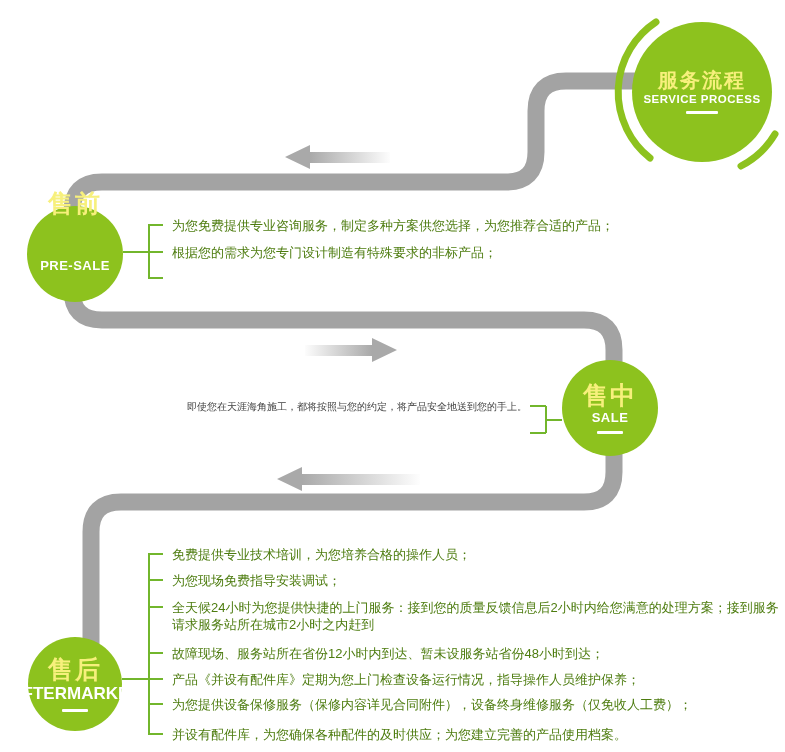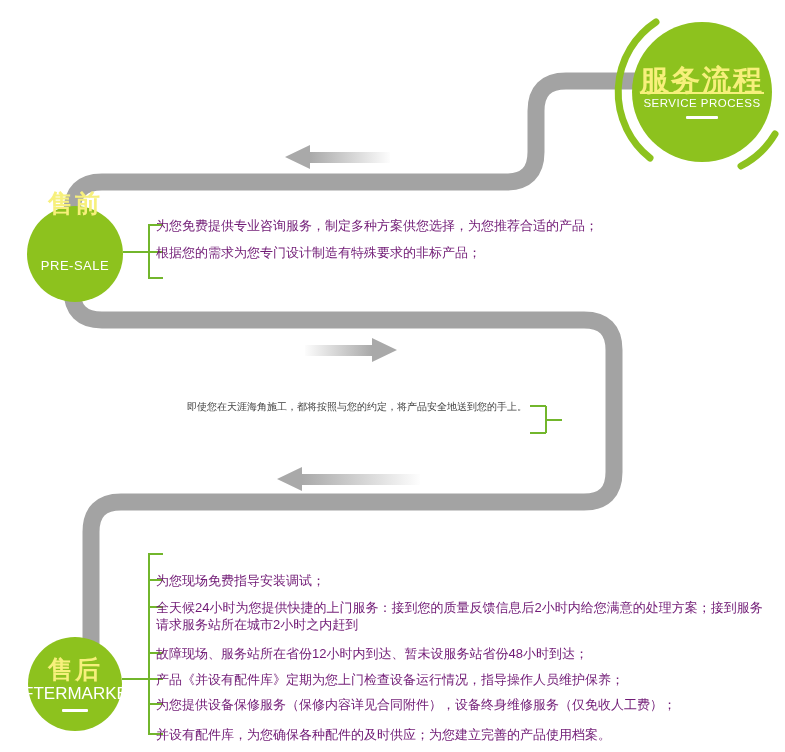--- a/index.html
+++ b/index.html
@@ -8,35 +8,35 @@
     background:#ffffff;
     font-family:"Liberation Sans","DejaVu Sans",sans-serif;
   }
   .path-svg{position:absolute;left:0;top:0;z-index:1;}
   .circle{
     position:absolute;border-radius:50%;background:#8dc21e;z-index:2;
     display:flex;flex-direction:column;align-items:center;justify-content:center;
     text-align:center;
   }
   .circle .title{color:#f7f07c;font-weight:bold;line-height:1.05;letter-spacing:2px;}
-  .circle .subtitle{color:#ffffff;line-height:1.2;margin-top:2px;letter-spacing:0.5px;}
+  .circle .subtitle{color:#ffffff;line-height:1.2;margin-top:2px;letter-spacing:0.5px;font-weight:bold;}
   .circle .dash{background:#ffffff;height:3px;border-radius:1px;margin-top:5px;}
   .circle-top{left:632px;top:22px;width:140px;height:140px;}
-  .circle-top .title{font-size:29px;text-decoration:underline;}
+  .circle-top .title{font-size:20px;}
   .circle-top .subtitle{font-size:11.5px;}
   .circle-top .dash{width:32px;}
   .circle-pre{left:27px;top:206px;width:96px;height:96px;gap:40px;}
   .circle-sale{left:562px;top:360px;width:96px;height:96px;}
   .circle-after{left:28px;top:637px;width:94px;height:94px;}
   .circle-pre .title,.circle-sale .title,.circle-after .title{font-size:25px;}
   .circle-pre .subtitle,.circle-sale .subtitle{font-size:13px;}
   .circle-after .subtitle{font-size:17px;letter-spacing:0;}
   .circle-pre .dash,.circle-sale .dash,.circle-after .dash{width:26px;}
   .item{
-    position:absolute;left:156px;z-index:3;color:#701a75;
+    position:absolute;left:172px;z-index:3;color:#4d7c0f;
     font-size:13px;line-height:17px;white-space:nowrap;
   }
   .item.wrap{white-space:normal;width:615px;}
   .sale-item{
     position:absolute;right:258px;z-index:3;color:#3f3f3f;
     font-size:10px;line-height:17px;white-space:nowrap;
   }
 </style>
 </head>
 <body>
@@ -83,32 +83,38 @@
     <div class="subtitle">SERVICE PROCESS</div>
     <div class="dash"></div>
   </div>
 
   <div class="circle circle-pre">
     <div class="title">售前</div>
     <div class="subtitle">PRE-SALE</div>
     <div class="dash"></div>
   </div>
 
+  <div class="circle circle-sale">
+    <div class="title">售中</div>
+    <div class="subtitle">SALE</div>
+    <div class="dash"></div>
+  </div>
 
   <div class="circle circle-after">
     <div class="title">售后</div>
     <div class="subtitle">AFTERMARKET</div>
     <div class="dash"></div>
   </div>
 
   <div class="item" style="top:217px">为您免费提供专业咨询服务，制定多种方案供您选择，为您推荐合适的产品；</div>
   <div class="item" style="top:244px">根据您的需求为您专门设计制造有特殊要求的非标产品；</div>
 
   <div class="sale-item" style="top:398px">即使您在天涯海角施工，都将按照与您的约定，将产品安全地送到您的手上。</div>
 
+  <div class="item" style="top:546px">免费提供专业技术培训，为您培养合格的操作人员；</div>
   <div class="item" style="top:572px">为您现场免费指导安装调试；</div>
   <div class="item wrap" style="top:599px">全天候24小时为您提供快捷的上门服务：接到您的质量反馈信息后2小时内给您满意的处理方案；接到服务请求服务站所在城市2小时之内赶到</div>
   <div class="item" style="top:645px">故障现场、服务站所在省份12小时内到达、暂未设服务站省份48小时到达；</div>
   <div class="item" style="top:671px">产品《并设有配件库》定期为您上门检查设备运行情况，指导操作人员维护保养；</div>
   <div class="item" style="top:696px">为您提供设备保修服务（保修内容详见合同附件），设备终身维修服务（仅免收人工费）；</div>
   <div class="item" style="top:726px">并设有配件库，为您确保各种配件的及时供应；为您建立完善的产品使用档案。</div>
 
 </div>
 
 </body></html>

